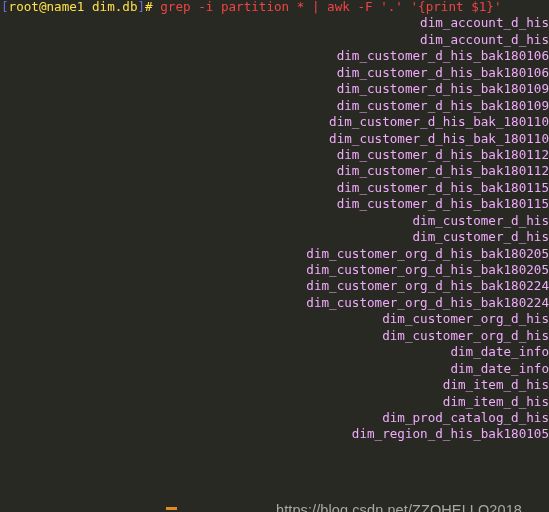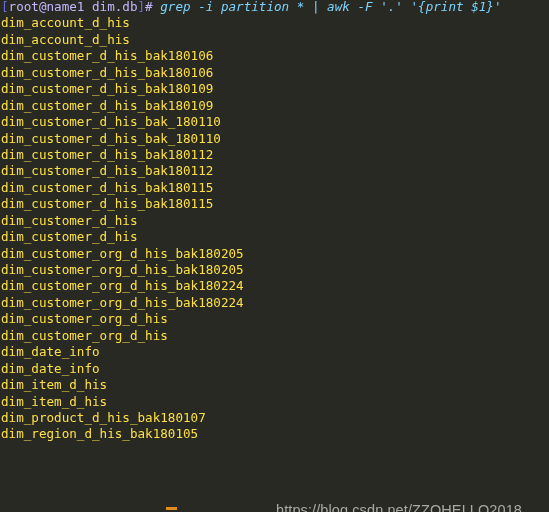--- a/index.html
+++ b/index.html
@@ -43,24 +43,24 @@
     color: #e8e8d8;
     letter-spacing: 0px;
     padding-left: 1px;
     font-weight: 400;
   }
 
   .prompt-line {
     color: #e8e8d8;
   }
   .prompt-line .brk { color: #6a6ad8; }
-  .prompt-line .usr { color: #c4b5fd; }
-  .prompt-line .q   { color: #7dd3fc; font-style: italic; }
+  .prompt-line .usr { color: #fde047; }
+  .prompt-line .q   { color: #ef4444; }
 
-  .out { color: #fde047; }
+  .out { color: #f0abfc; text-align: right; }
 
   #cursor {
     position: absolute;
     left: 166px;
     top: 507px;
     width: 11px;
     height: 3px;
     background: #e08a20;
   }
 
@@ -101,18 +101,18 @@
       <div class="line out">dim_customer_org_d_his_bak180205</div>
       <div class="line out">dim_customer_org_d_his_bak180205</div>
       <div class="line out">dim_customer_org_d_his_bak180224</div>
       <div class="line out">dim_customer_org_d_his_bak180224</div>
       <div class="line out">dim_customer_org_d_his</div>
       <div class="line out">dim_customer_org_d_his</div>
       <div class="line out">dim_date_info</div>
       <div class="line out">dim_date_info</div>
       <div class="line out">dim_item_d_his</div>
       <div class="line out">dim_item_d_his</div>
-      <div class="line out">dim_product_d_his_bak180107</div>
+      <div class="line out">dim_prod_catalog_d_his</div>
       <div class="line out">dim_region_d_his_bak180105</div>
     </div>
   <div id="cursor"></div>
   <div id="watermark">https://blog.csdn.net/ZZQHELLO2018</div>
 </div>
 
 </body></html>

